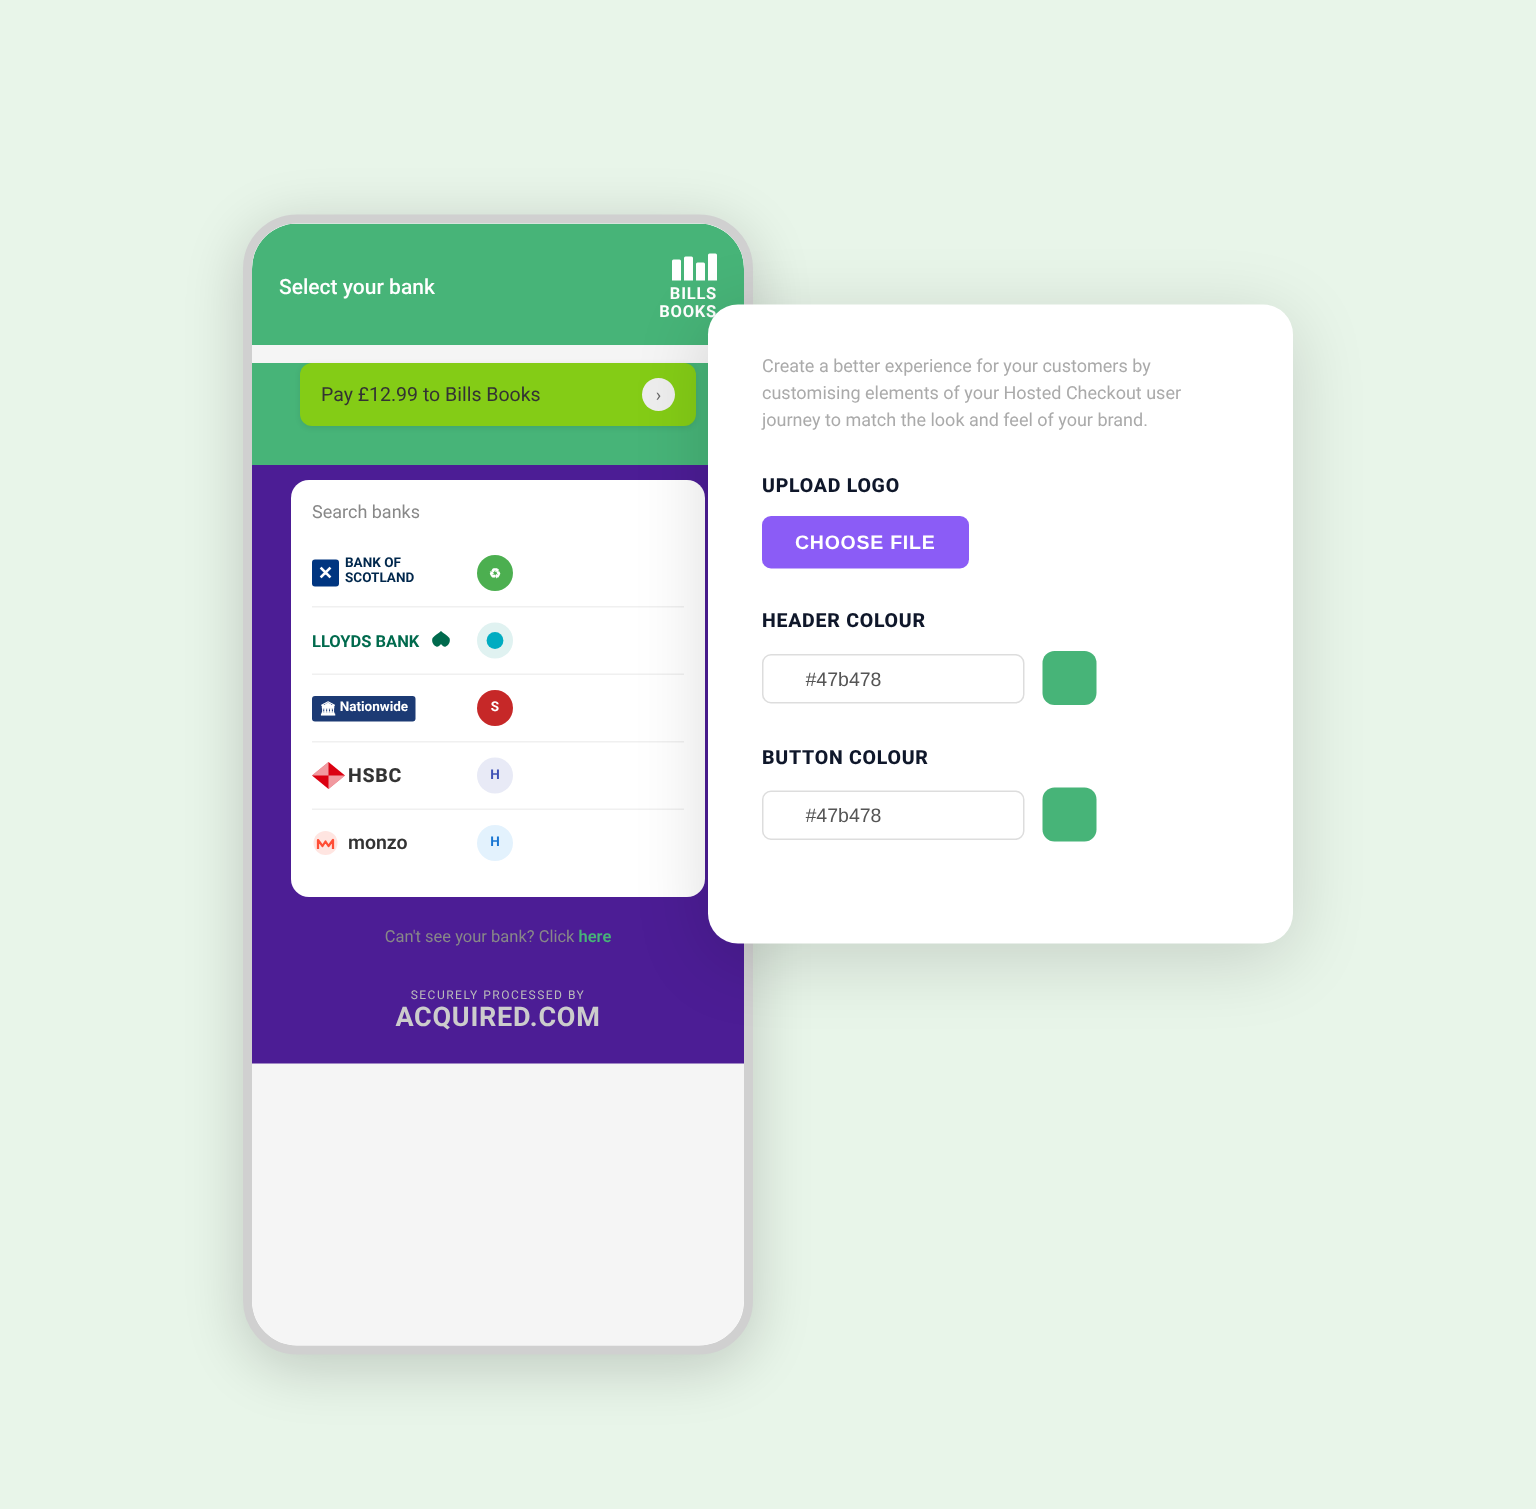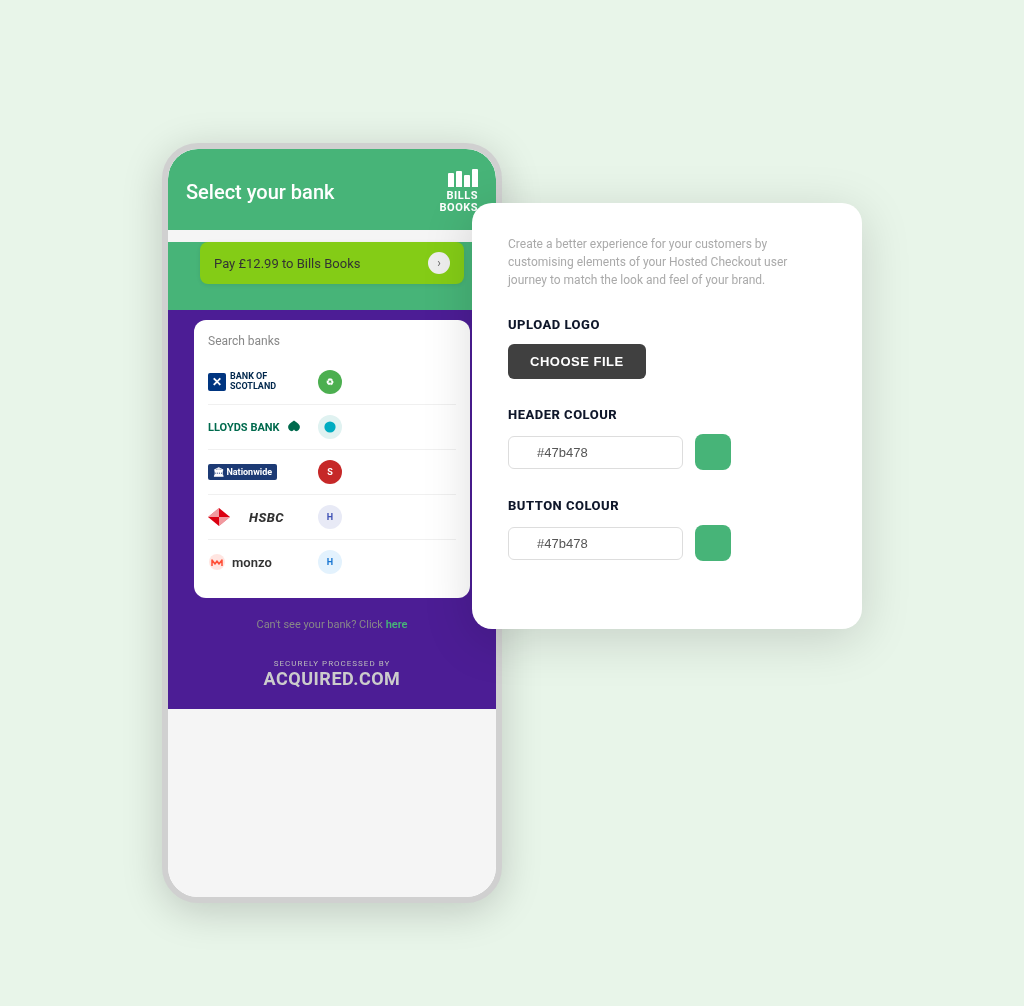--- a/index.html
+++ b/index.html
@@ -47,21 +47,21 @@
     .phone-header {
       background: #47b478;
       padding: 20px 18px 16px;
       display: flex;
       align-items: center;
       justify-content: space-between;
     }
 
     .phone-header-title {
       color: #fff;
-      font-size: 20px;
+      font-size: 14px;
       font-weight: 500;
     }
 
     .bills-books-logo {
       display: flex;
       flex-direction: column;
       align-items: flex-end;
     }
 
     .bills-books-icon {
@@ -229,21 +229,21 @@
 
     .section-label {
       font-size: 13px;
       font-weight: 800;
       color: #0f172a;
       letter-spacing: 0.5px;
       margin-bottom: 12px;
     }
 
     .choose-file-btn {
-      background: #404040;
+      background: #8b5cf6;
       color: #fff;
       border: none;
       border-radius: 6px;
       padding: 10px 22px;
       font-size: 13px;
       font-weight: 700;
       letter-spacing: 0.5px;
       cursor: pointer;
       margin-bottom: 28px;
     }
@@ -288,22 +288,21 @@
     }
 
     .nationwide-eagle {
       font-size: 9px;
     }
 
     
     .hsbc-logo {
       display: flex;
       align-items: center;
-      gap: 19px;
-      font-style: italic;
+      gap: 2px;
     }
 
     .hsbc-text {
       font-size: 13px;
       font-weight: 800;
       color: #333;
       letter-spacing: 0.5px;
     }
 
     .bank-second-logo {

